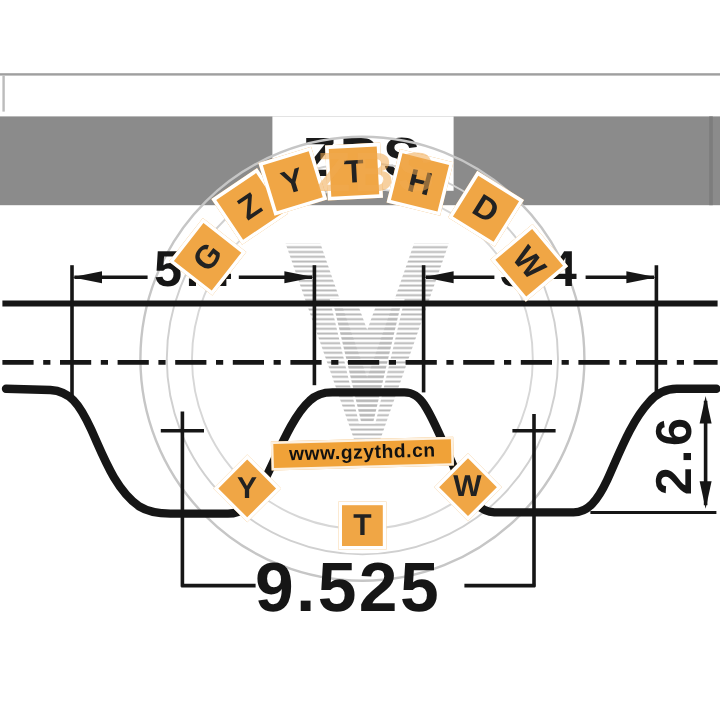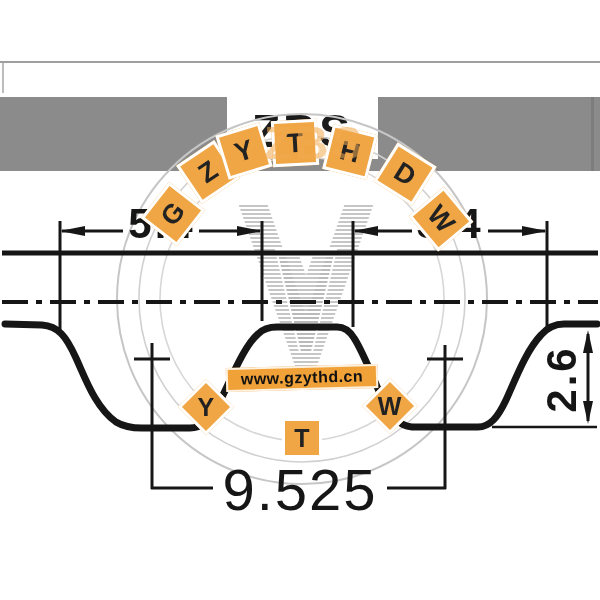--- a/index.html
+++ b/index.html
@@ -17,21 +17,21 @@
               font-size:46px;font-weight:bold;letter-spacing:3px;color:#1b1b1b;line-height:1;}
   .title-echo{position:absolute;left:239px;top:120px;width:151px;text-align:center;
               font-size:46px;font-weight:bold;letter-spacing:3px;color:rgba(240,170,80,0.55);line-height:1;}
 
   svg{position:absolute;left:0;top:0;}
 
   
   .dimtext{position:absolute;color:#161616;font-weight:bold;font-size:42px;letter-spacing:3px;line-height:1;}
   .dim-left{left:112px;top:203px;width:100px;text-align:center;}
   .dim-right{left:400px;top:203px;width:100px;text-align:center;}
-  .dim-pitch{left:200px;top:461px;width:200px;text-align:center;font-weight:normal;font-size:58px;letter-spacing:2px;}
+  .dim-pitch{left:190px;top:461px;width:200px;text-align:center;font-weight:bold;font-size:58px;letter-spacing:2px;}
   .dim-height{left:502px;top:358px;width:120px;text-align:center;transform:rotate(-90deg);transform-origin:center;}
 
   
   .tile{position:absolute;width:40px;height:40px;background:#f0a645;border:3px solid #ffffff;
         display:flex;align-items:center;justify-content:center;
         font-weight:bold;font-size:27px;color:#222;}
   .tile span{line-height:1;}
   .tile-g{left:150px;top:191px;transform:rotate(-52deg);}
   .tile-z{left:185px;top:149px;transform:rotate(-34deg);}
   .tile-y{left:221px;top:128px;transform:rotate(-17deg);}

